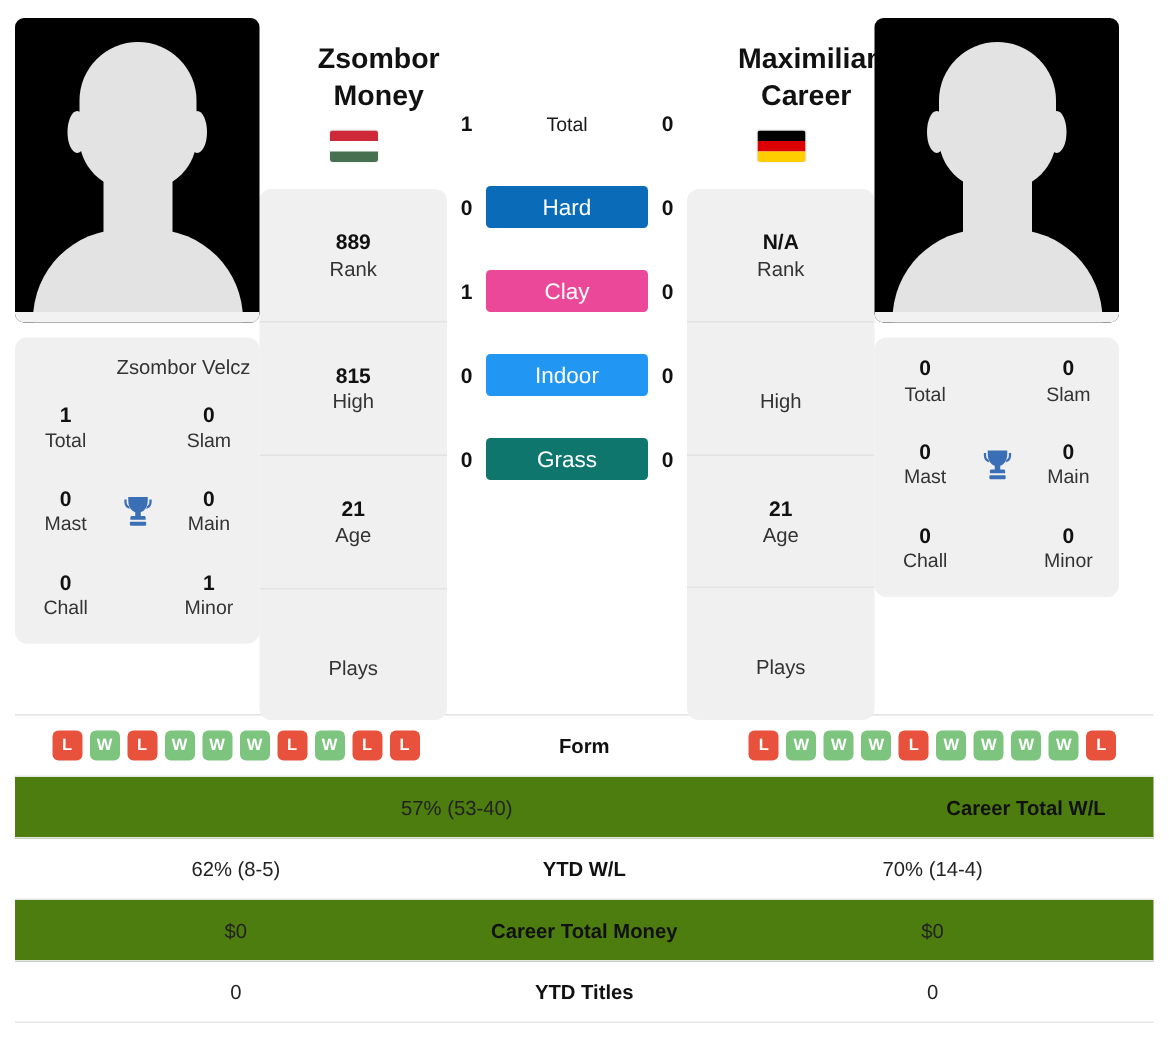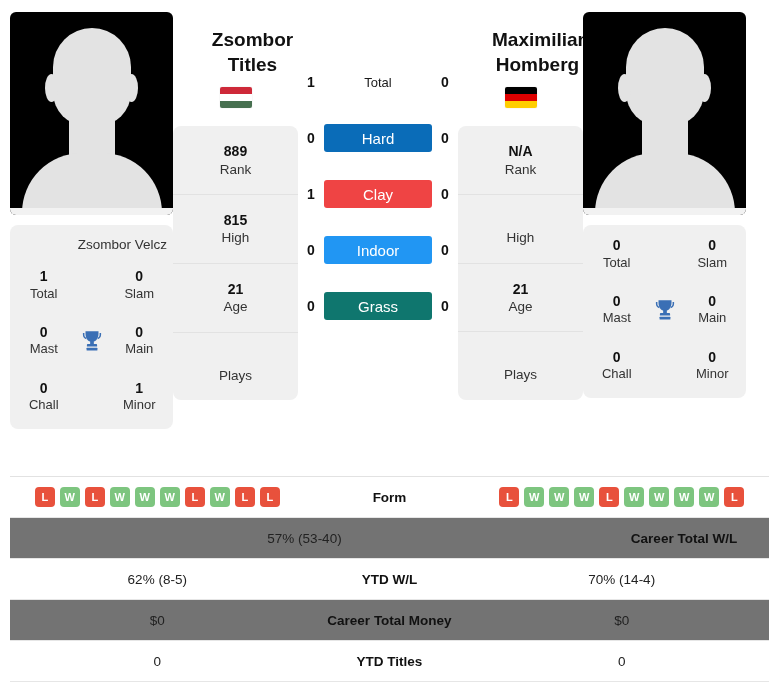--- a/index.html
+++ b/index.html
@@ -144,21 +144,21 @@
     box-shadow: 0 0 1px rgba(0,0,0,.25);
   }
   .flag i { display: block; flex: 1 1 33.333%; }
 
   .info-card {
     background: #f0f0f0;
     border-radius: 8px;
     overflow: hidden;
   }
   .info-row {
-    padding: 16px 4px;
+    padding: 26px 4px;
     text-align: center;
     border-bottom: 1px solid #e2e2e2;
   }
   .info-row:last-child { border-bottom: none; }
   .info-val {
     font-size: 14px;
     font-weight: bold;
     color: #111;
     line-height: 1.3;
     min-height: 18px;
@@ -211,21 +211,21 @@
   .table {
     margin: 6px 10px 0 10px;
     border-top: 1px solid #e2e2e2;
   }
   .trow {
     display: flex;
     align-items: center;
     min-height: 41px;
     border-bottom: 1px solid #e6e6e6;
   }
-  .trow.alt { background: #737373; }
+  .trow.alt { background: #4d7c0f; }
   .tcell {
     flex: 1 1 0;
     text-align: center;
     font-size: 13.5px;
     color: #222;
     padding: 6px 4px;
   }
   .tcell.label {
     flex: 0 0 170px;
     font-weight: bold;
@@ -303,21 +303,21 @@
           <div class="stat-num">1</div>
           <div class="stat-lbl">Minor</div>
         </div>
       </div>
     </div>
   </div>
 
   <div class="mid-col">
     <div class="player-name">
       <span>Zsombor</span><br>
-      <span>Titles</span>
+      <span>Money</span>
     </div>
     <div class="flag">
       <i style="background:#CE2939"></i>
       <i style="background:#FFFFFF"></i>
       <i style="background:#477050"></i>
     </div>
     <div class="info-card">
       <div class="info-row">
         <div class="info-val">889</div>
         <div class="info-lbl">Rank</div>
@@ -343,39 +343,39 @@
       <div class="sbadge plain">Total</div>
       <div class="sval">0</div>
     </div>
     <div class="srow">
       <div class="sval">0</div>
       <div class="sbadge" style="background:#0A6CB8">Hard</div>
       <div class="sval">0</div>
     </div>
     <div class="srow">
       <div class="sval">1</div>
-      <div class="sbadge" style="background:#ef4444">Clay</div>
+      <div class="sbadge" style="background:#ec4899">Clay</div>
       <div class="sval">0</div>
     </div>
     <div class="srow">
       <div class="sval">0</div>
       <div class="sbadge" style="background:#2196F3">Indoor</div>
       <div class="sval">0</div>
     </div>
     <div class="srow">
       <div class="sval">0</div>
       <div class="sbadge" style="background:#0f766e">Grass</div>
       <div class="sval">0</div>
     </div>
   </div>
 
   <div class="mid-col">
     <div class="player-name">
       <span>Maximilian</span><br>
-      <span>Homberg</span>
+      <span>Career</span>
     </div>
     <div class="flag">
       <i style="background:#000000"></i>
       <i style="background:#DD0000"></i>
       <i style="background:#FFCE00"></i>
     </div>
     <div class="info-card">
       <div class="info-row">
         <div class="info-val">N/A</div>
         <div class="info-lbl">Rank</div>

